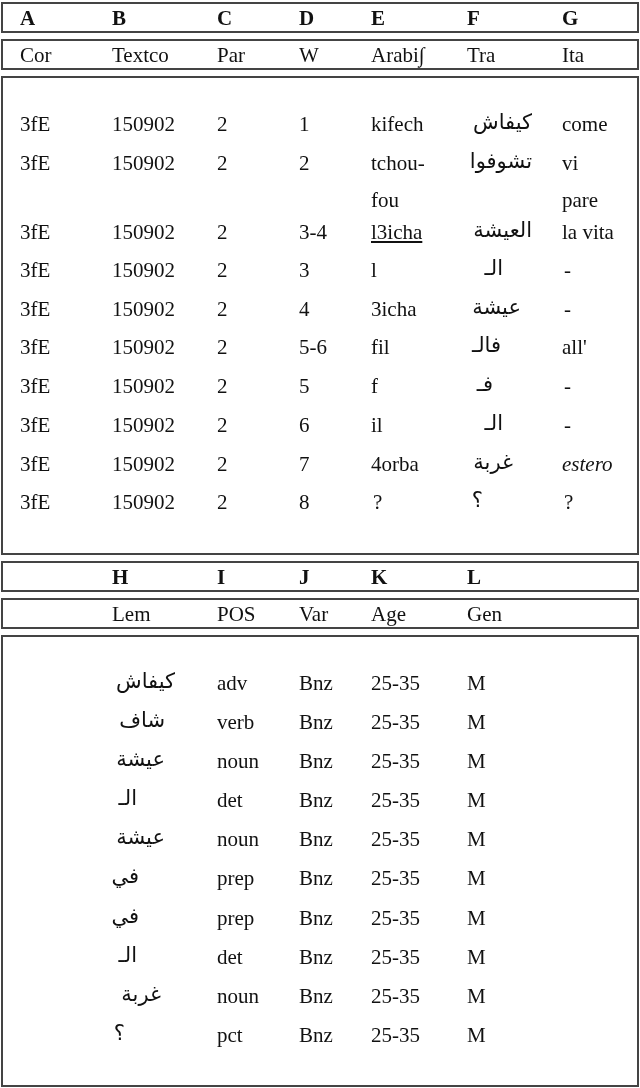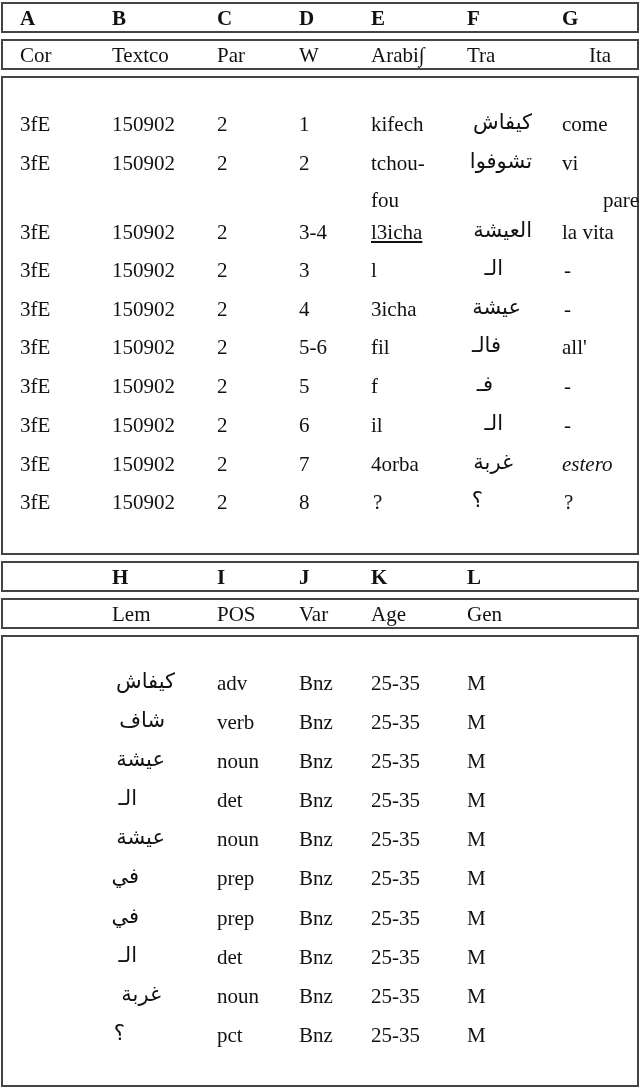--- a/index.html
+++ b/index.html
@@ -50,21 +50,21 @@
   <span class="cell bold" style="left:559px;top:2px;">G</span>
 </div>
 
 <div class="box" style="top:39px;height:27px;">
   <span class="cell" style="left:17px;top:2px;">Cor</span>
   <span class="cell" style="left:109px;top:2px;">Textco</span>
   <span class="cell" style="left:214px;top:2px;">Par</span>
   <span class="cell" style="left:296px;top:2px;">W</span>
   <span class="cell" style="left:368px;top:2px;">Arabi∫</span>
   <span class="cell" style="left:464px;top:2px;">Tra</span>
-  <span class="cell" style="left:586px;top:2px;">Ita</span>
+  <span class="cell" style="left:559px;top:2px;">Ita</span>
 </div>
 
 <div class="box" style="top:76px;height:475px;">
 
   <div>
     <span class="cell" style="left:17px;top:34px;">3fE</span>
     <span class="cell" style="left:109px;top:34px;">150902</span>
     <span class="cell" style="left:214px;top:34px;">2</span>
     <span class="cell" style="left:296px;top:34px;">1</span>
     <span class="cell" style="left:368px;top:34px;">kifech</span>
@@ -74,21 +74,21 @@
 
   <div>
     <span class="cell" style="left:17px;top:73px;">3fE</span>
     <span class="cell" style="left:109px;top:73px;">150902</span>
     <span class="cell" style="left:214px;top:73px;">2</span>
     <span class="cell" style="left:296px;top:73px;">2</span>
     <span class="cell" style="left:368px;top:73px;">tchou-</span>
     <span class="cell" style="left:368px;top:110px;">fou</span>
     <span class="cell ar" style="left:455px;width:74px;top:71px;">تشوفوا</span>
     <span class="cell" style="left:559px;top:73px;">vi</span>
-    <span class="cell" style="left:559px;top:110px;margin-left:41px;">pare</span>
+    <span class="cell" style="left:559px;top:110px;">pare</span>
   </div>
 
   <div>
     <span class="cell" style="left:17px;top:142px;">3fE</span>
     <span class="cell" style="left:109px;top:142px;">150902</span>
     <span class="cell" style="left:214px;top:142px;">2</span>
     <span class="cell" style="left:296px;top:142px;">3-4</span>
     <span class="cell" style="left:368px;top:142px;text-decoration:underline;">l3icha</span>
     <span class="cell ar" style="left:455px;width:74px;top:140px;">العيشة</span>
     <span class="cell" style="left:559px;top:142px;">la vita</span>

